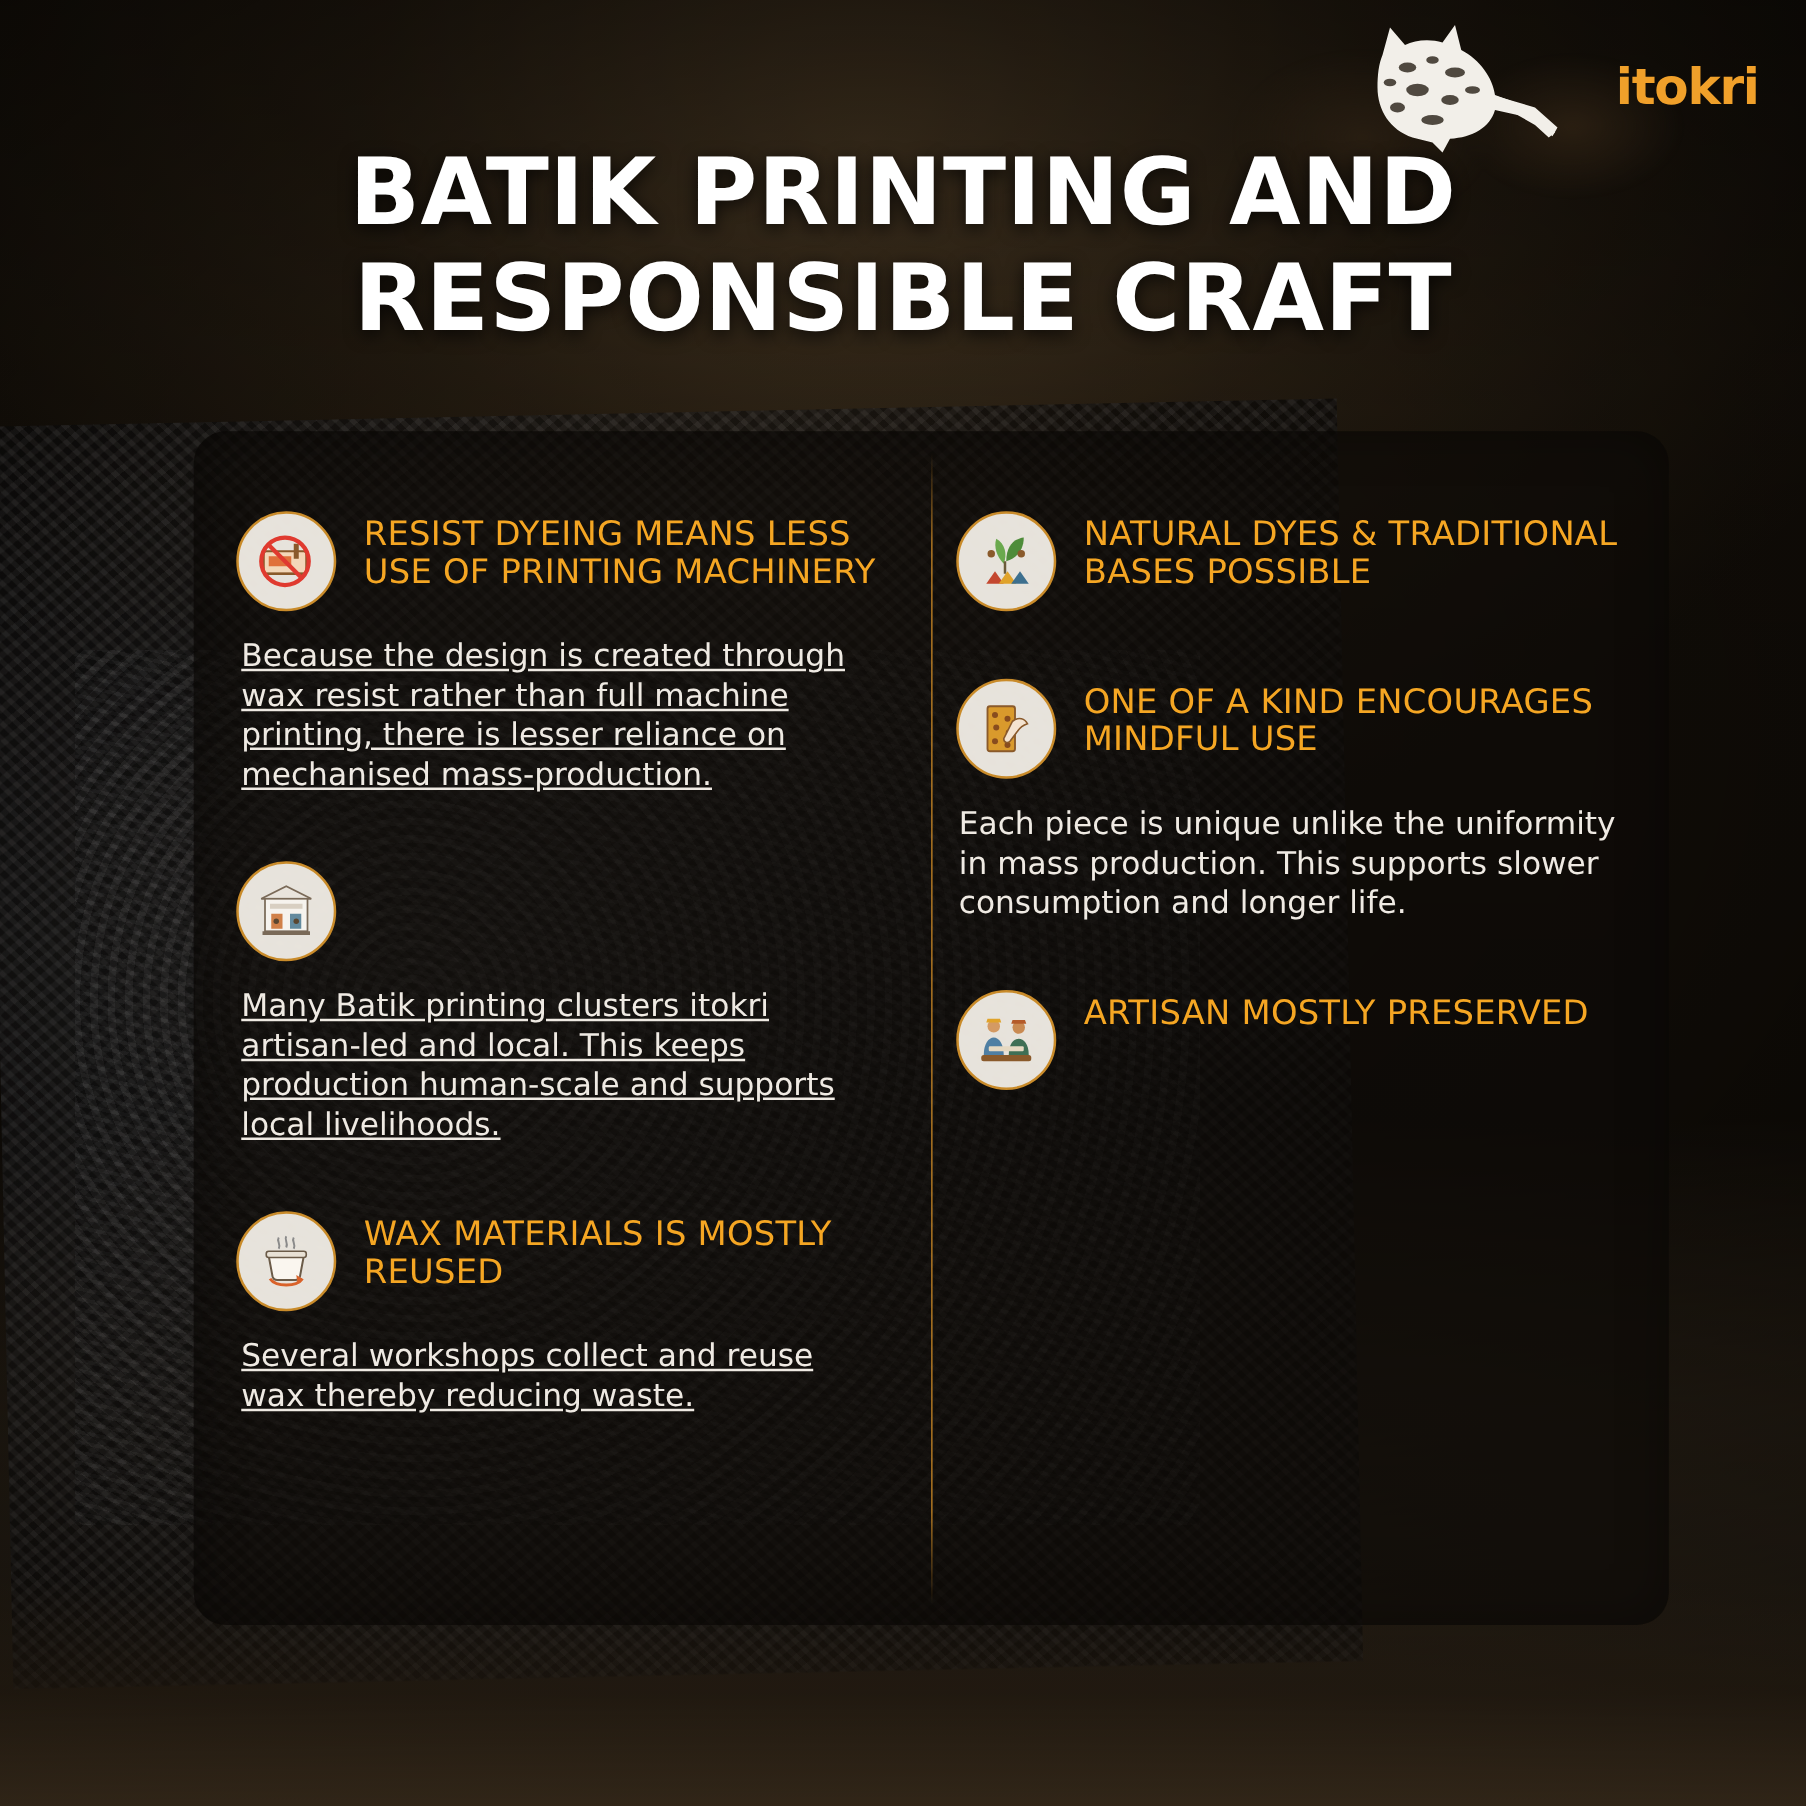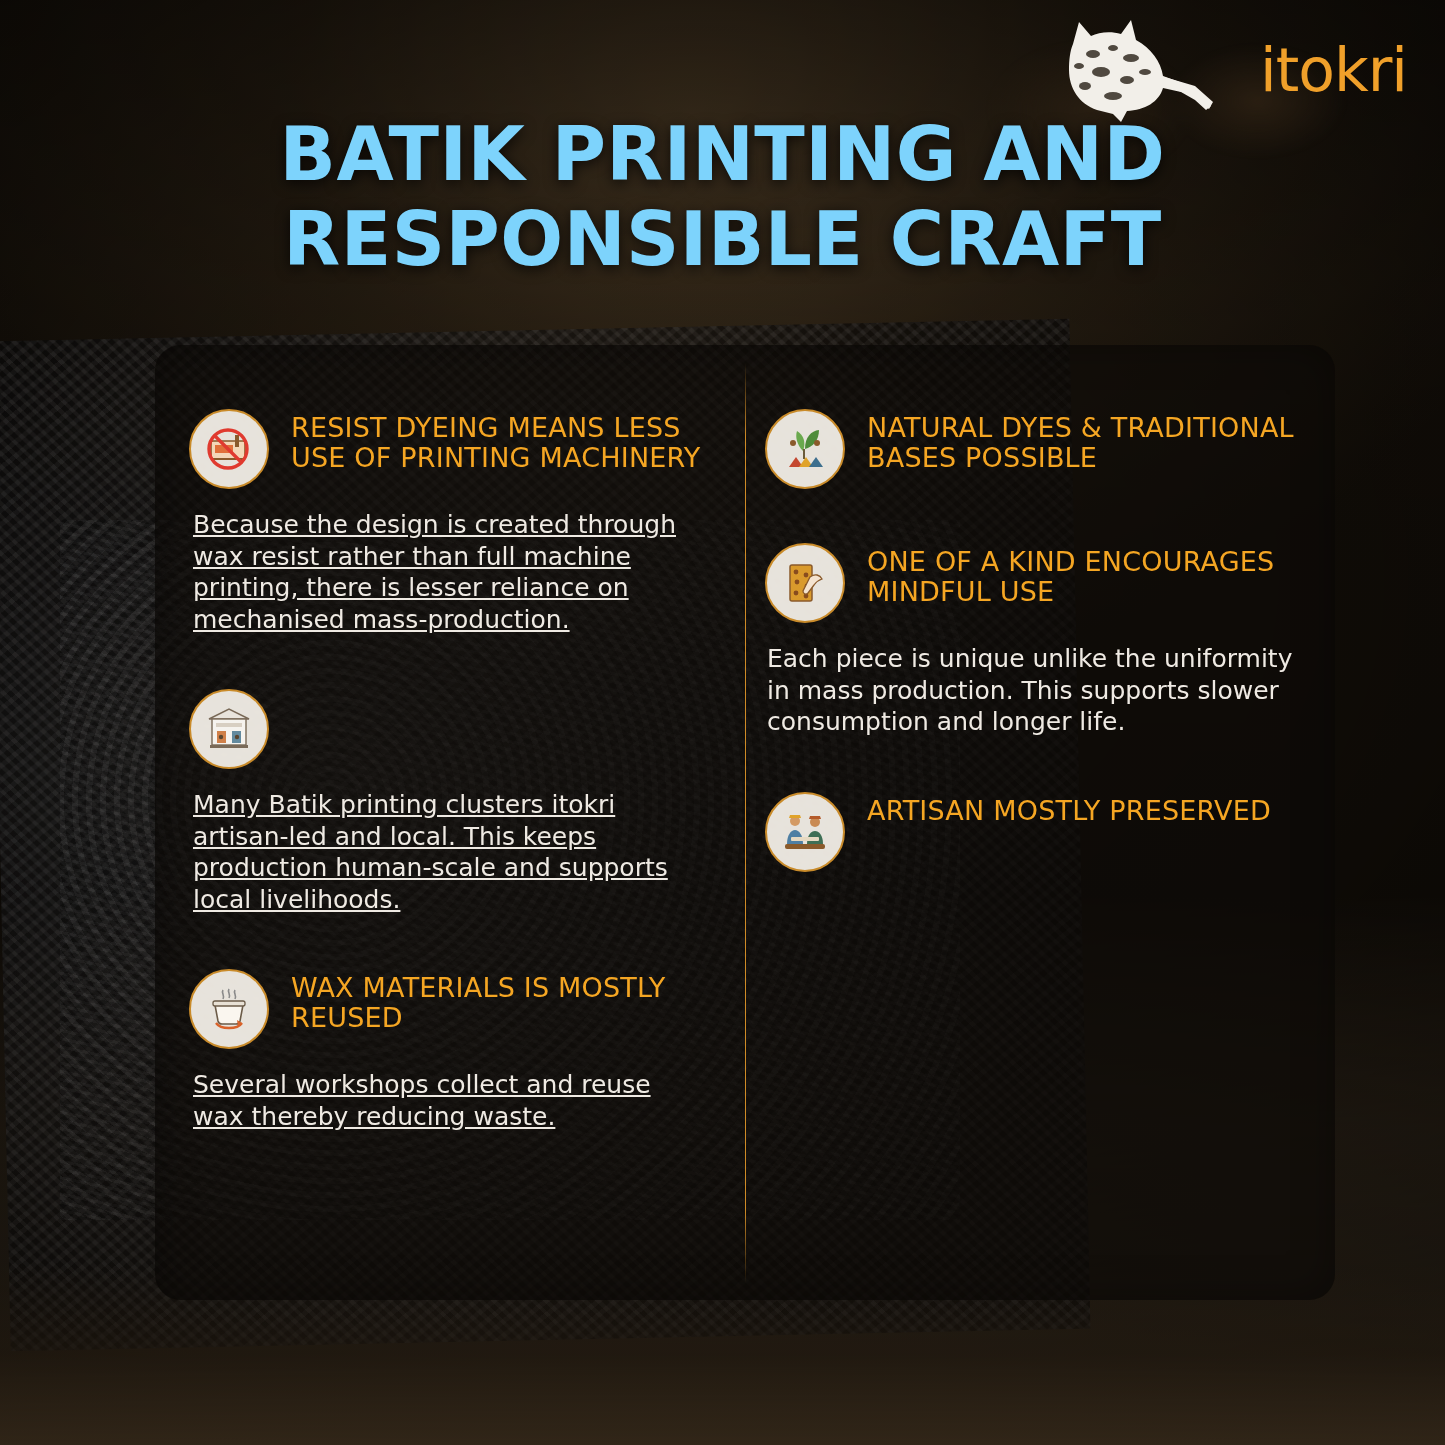--- a/index.html
+++ b/index.html
@@ -92,35 +92,35 @@
     top: 10px;
     right: 38px;
     display: flex;
     align-items: center;
     gap: 40px;
     z-index: 6;
   }
   .cat-logo { width: 185px; height: 120px; }
   .brand-word {
     color: #f0a02a;
-    font-size: 60px;
-    font-weight: 400;
+    font-size: 40px;
+    font-weight: 700;
     letter-spacing: -1px;
     line-height: 1;
     font-family: "DejaVu Sans", sans-serif;
   }
 
   
   .title {
     position: absolute;
     top: 112px;
     left: 0;
     width: 1445px;
     text-align: center;
-    color: #7dd3fc;
+    color: #ffffff;
     font-size: 74px;
     font-weight: 700;
     line-height: 1.15;
     letter-spacing: 0.5px;
     z-index: 5;
     text-shadow: 0 3px 14px rgba(0,0,0,0.75);
     padding: 0 150px;
     box-sizing: border-box;
     font-family: "DejaVu Sans", sans-serif;
   }

